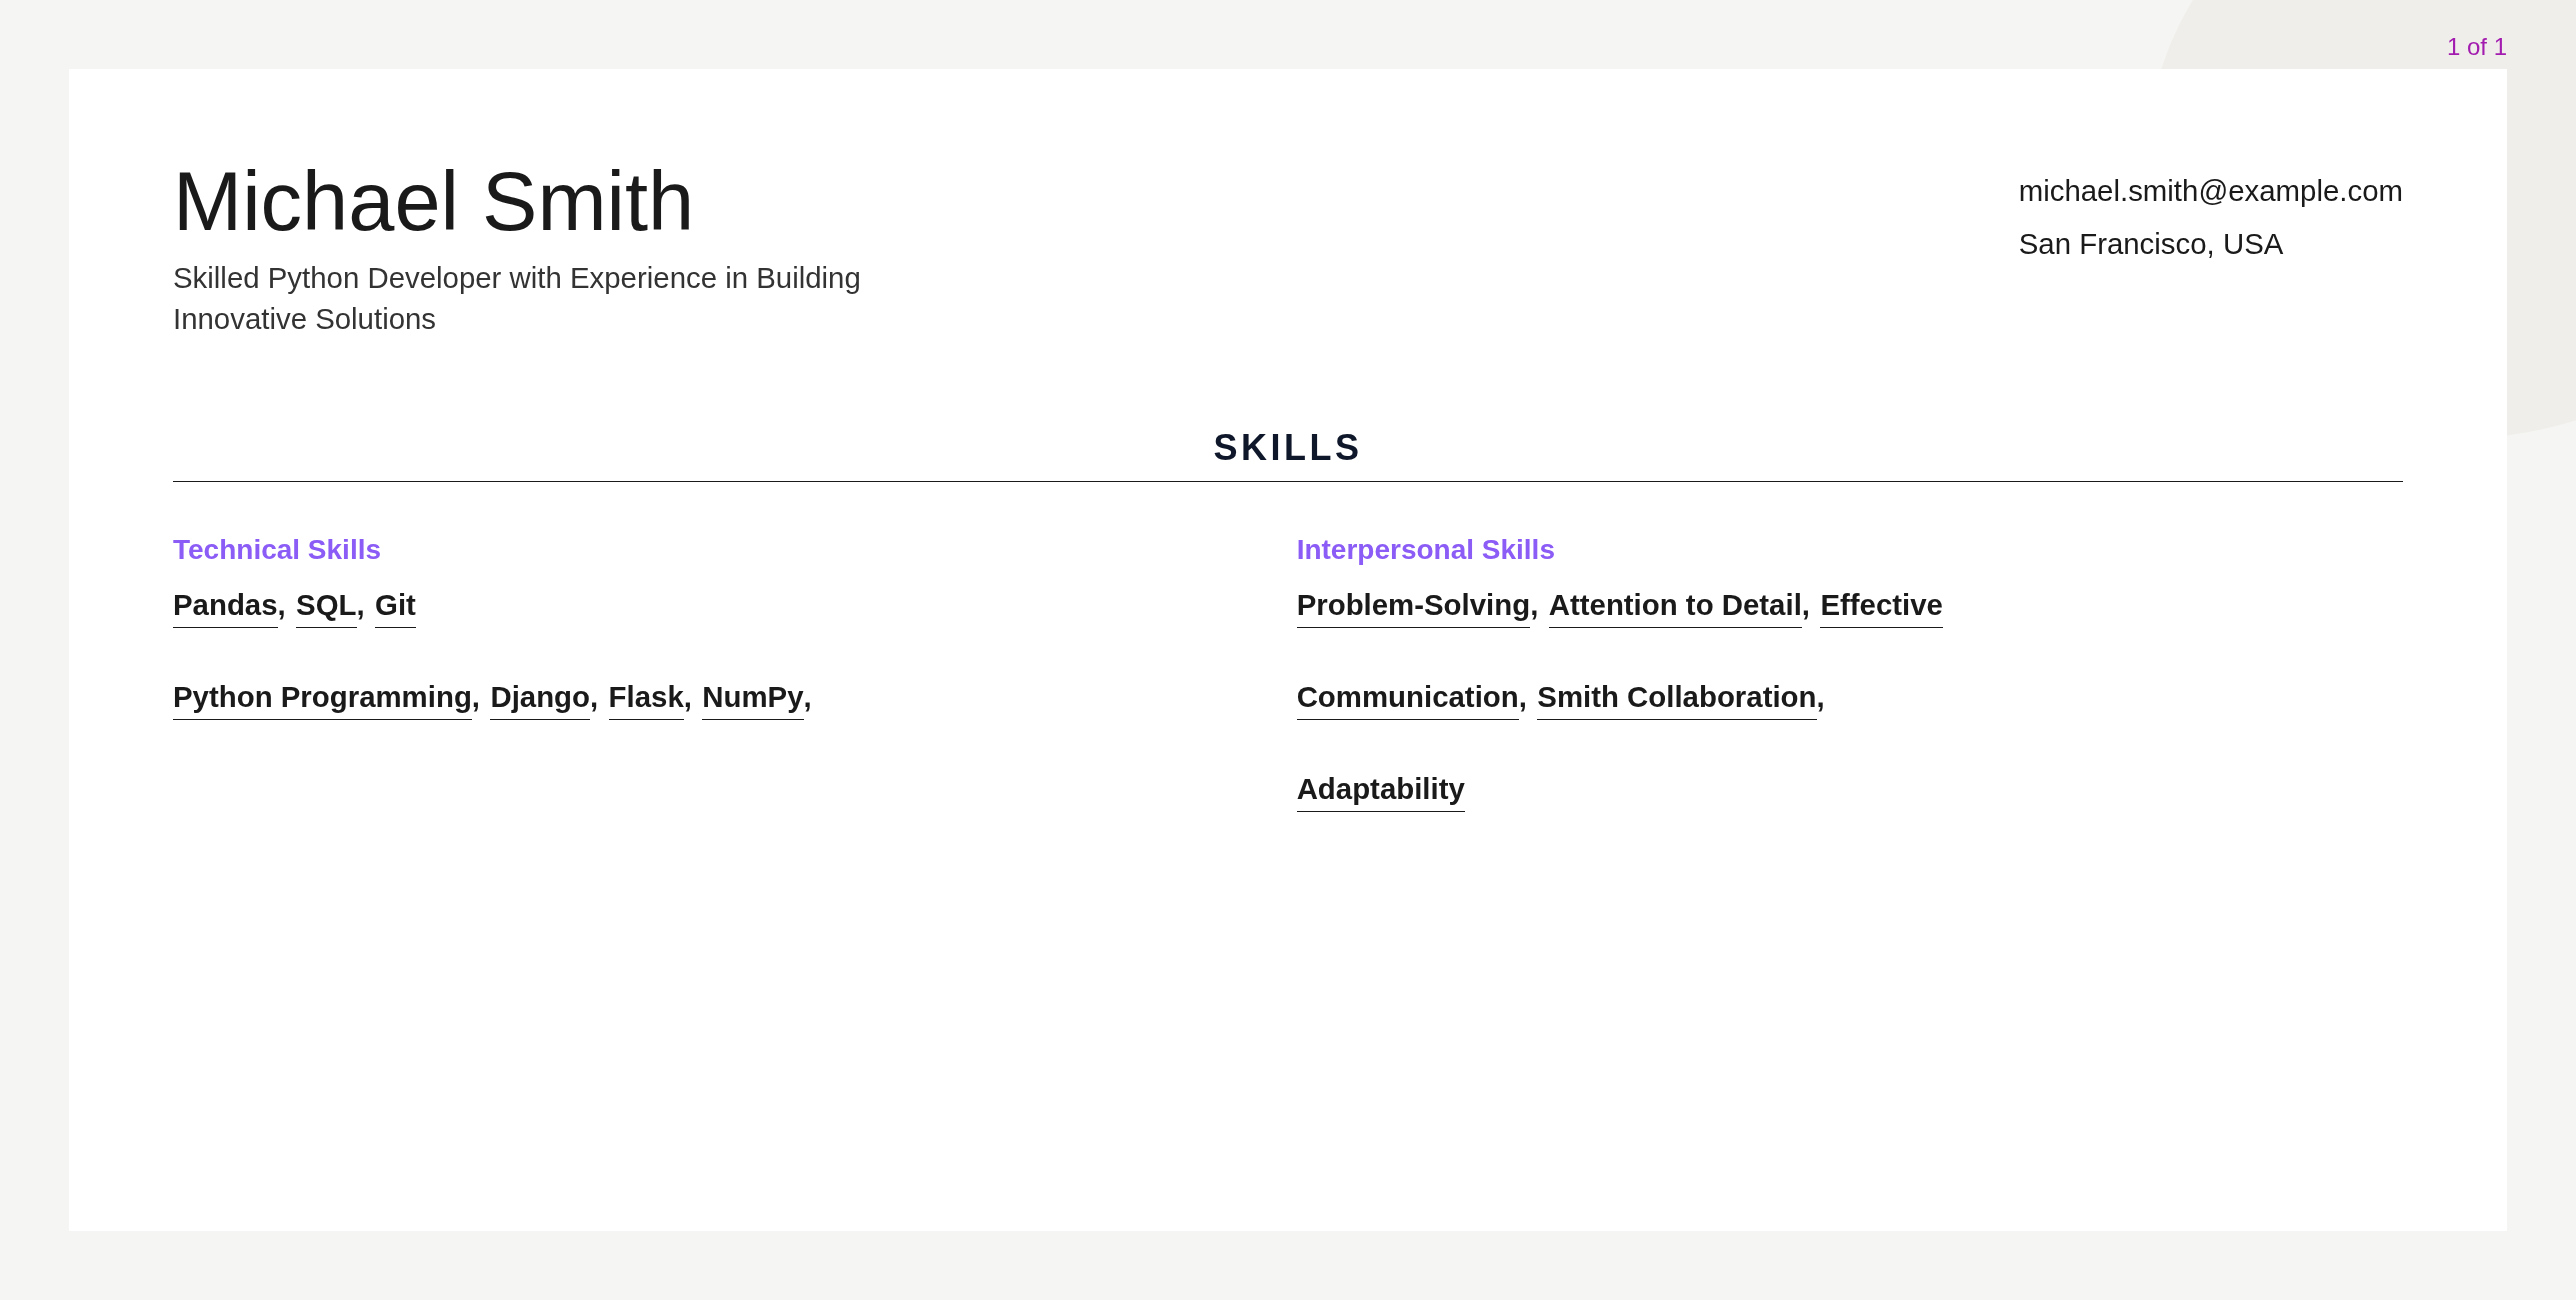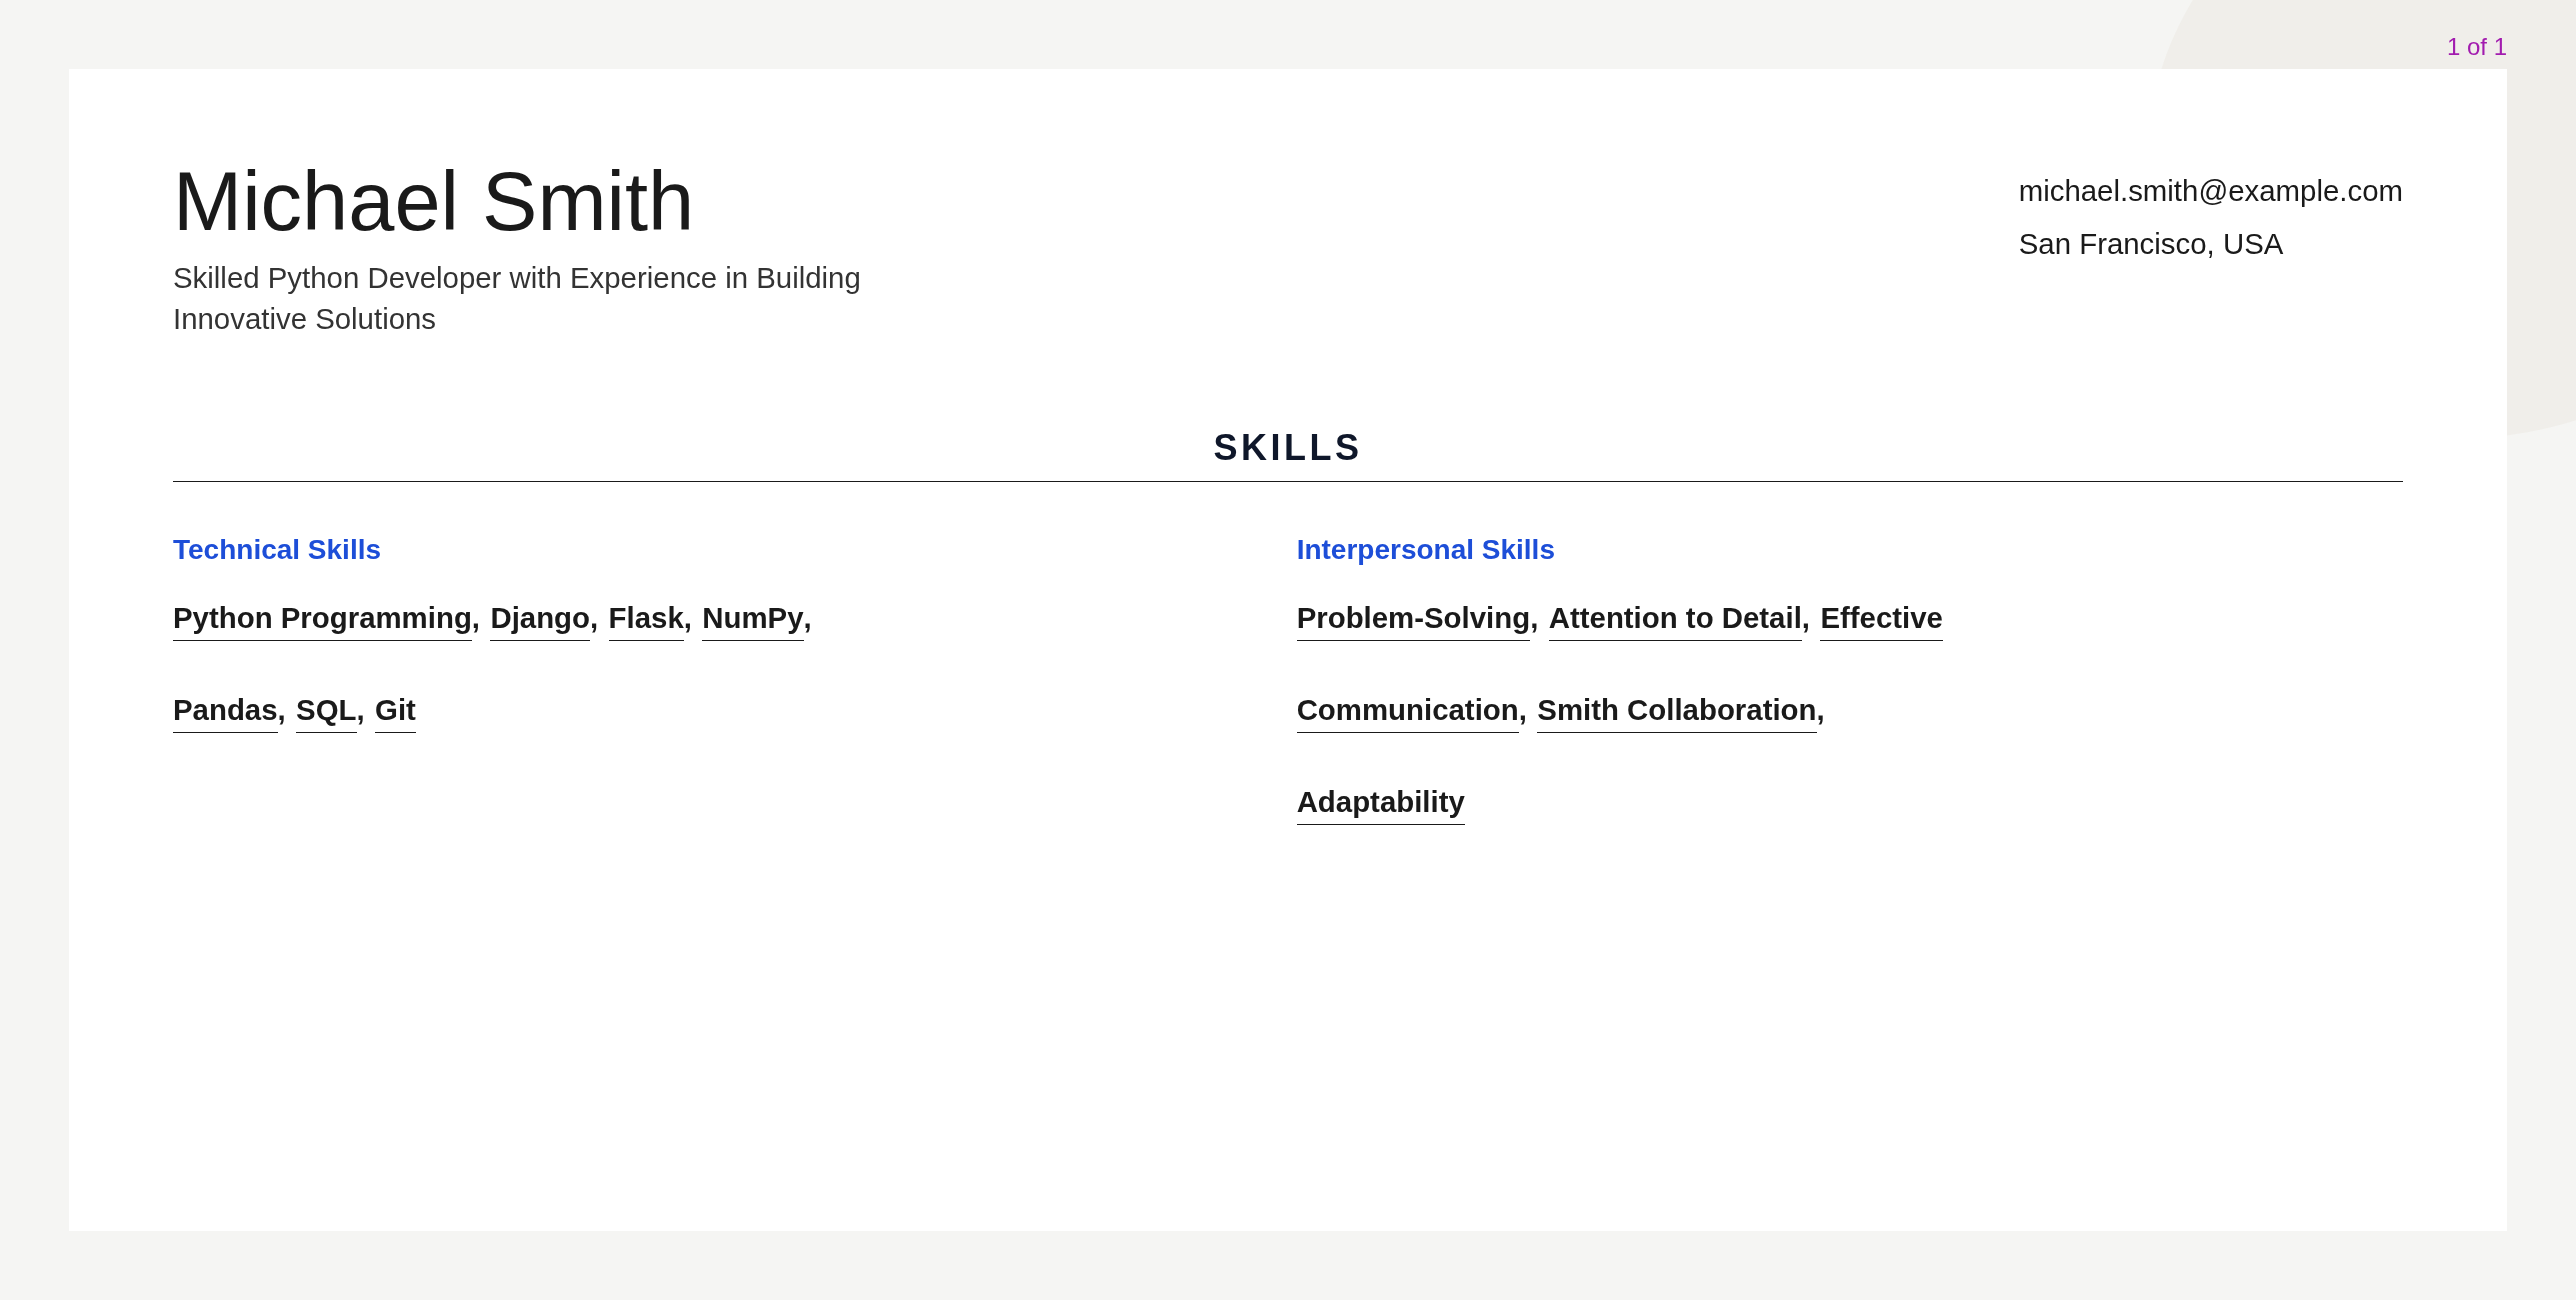--- a/index.html
+++ b/index.html
@@ -119,23 +119,23 @@
 
     .skills-grid {
       display: grid;
       grid-template-columns: 1fr 1fr;
       gap: 17.3px;
     }
 
     .skills-category-label {
       font-size: 28px;
       font-weight: 700;
-      color: #1d4ed8;
-      font-family: Arial, Helvetica, sans-serif;
-      margin-bottom: 35px;
+      color: #8b5cf6;
+      font-family: Arial, Helvetica, sans-serif;
+      margin-bottom: 22px;
     }
 
     .skill-item {
       display: inline-block;
       margin-right: 10.4px;
       margin-bottom: 26px;
     }
 
     .skill-text {
       font-size: 29.4px;
@@ -189,42 +189,42 @@
     <h2 class="section-title">SKILLS</h2>
     <hr class="section-divider">
 
     <div class="skills-grid">
 
       <div class="skills-column">
         <div class="skills-category-label">Technical Skills</div>
 
         <div class="skill-row">
           <div class="skill-item">
+            <span class="skill-text">Pandas</span><span class="skill-comma">,</span>
+          </div>
+          <div class="skill-item">
+            <span class="skill-text">SQL</span><span class="skill-comma">,</span>
+          </div>
+          <div class="skill-item">
+            <span class="skill-text">Git</span>
+          </div>
+        </div>
+
+        <div class="skill-row">
+          <div class="skill-item">
             <span class="skill-text">Python Programming</span><span class="skill-comma">,</span>
           </div>
           <div class="skill-item">
             <span class="skill-text">Django</span><span class="skill-comma">,</span>
           </div>
           <div class="skill-item">
             <span class="skill-text">Flask</span><span class="skill-comma">,</span>
           </div>
           <div class="skill-item">
             <span class="skill-text">NumPy</span><span class="skill-comma">,</span>
-          </div>
-        </div>
-
-        <div class="skill-row">
-          <div class="skill-item">
-            <span class="skill-text">Pandas</span><span class="skill-comma">,</span>
-          </div>
-          <div class="skill-item">
-            <span class="skill-text">SQL</span><span class="skill-comma">,</span>
-          </div>
-          <div class="skill-item">
-            <span class="skill-text">Git</span>
           </div>
         </div>
       </div>
 
       <div class="skills-column">
         <div class="skills-category-label">Interpersonal Skills</div>
 
         <div class="skill-row">
           <div class="skill-item">
             <span class="skill-text">Problem-Solving</span><span class="skill-comma">,</span>

